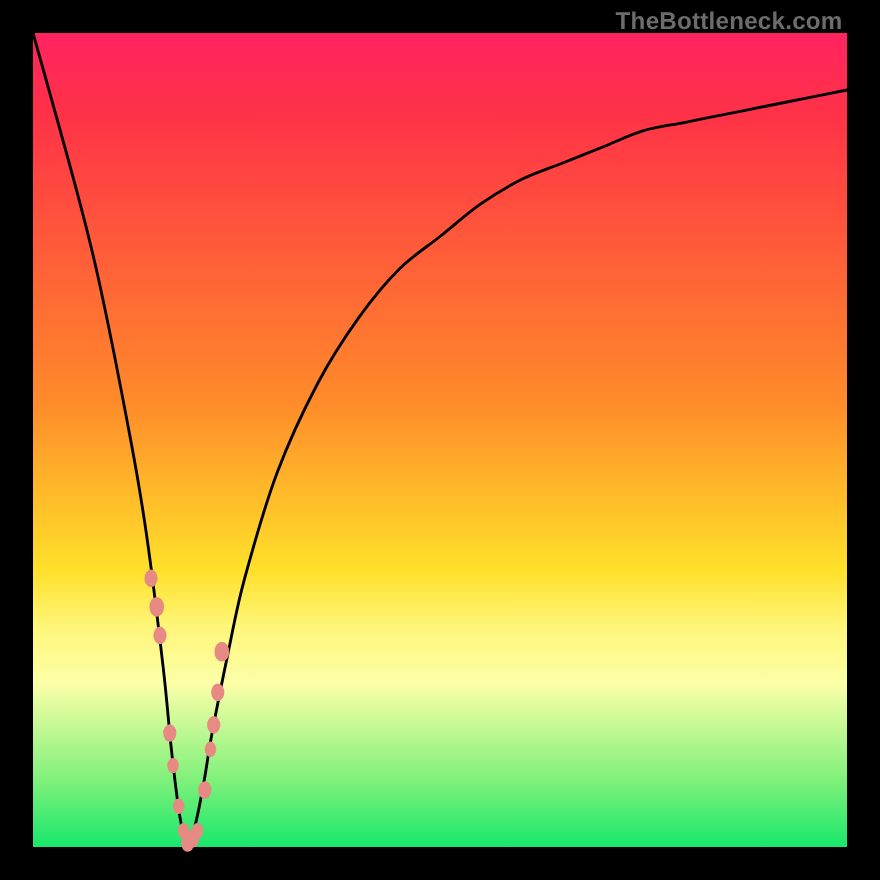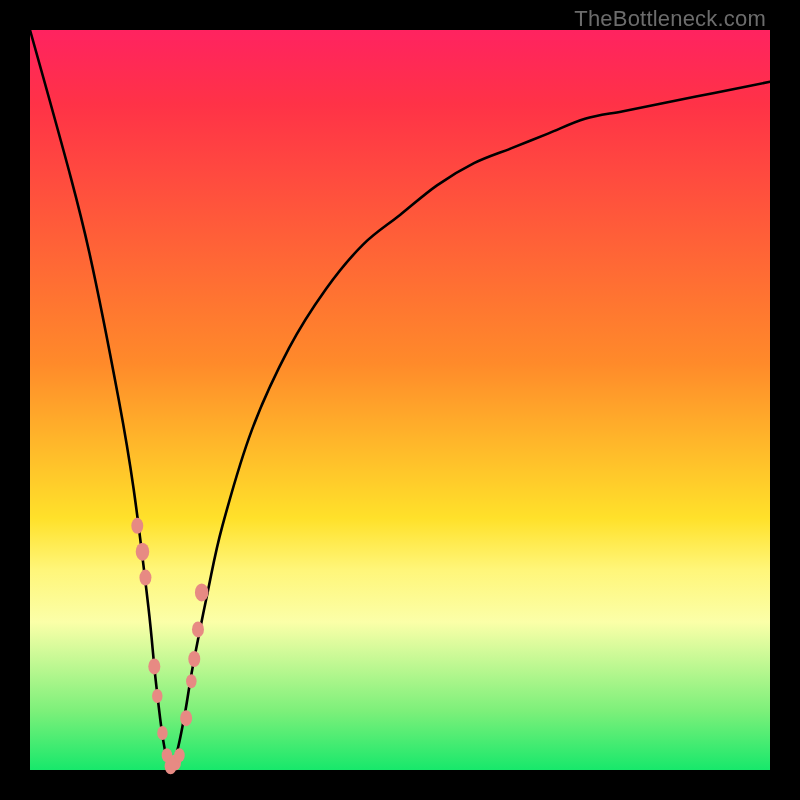--- a/index.html
+++ b/index.html
@@ -33,21 +33,21 @@
       var(--c-paleyellow2) 80%,
       var(--c-lightgreen) 92%,
       var(--c-green) 100%);
   }
   .watermark {
     position: absolute;
     top: 6px;
     right: 34px;
     color: #6c6c6c;
     font-size: 22px;
-    font-weight: 400;
+    font-weight: 700;
     letter-spacing: 0.2px;
     user-select: none;
   }
   svg.curve-layer {
     position: absolute;
     left: 0;
     top: 0;
     width: 740px;
     height: 740px;
     overflow: visible;

